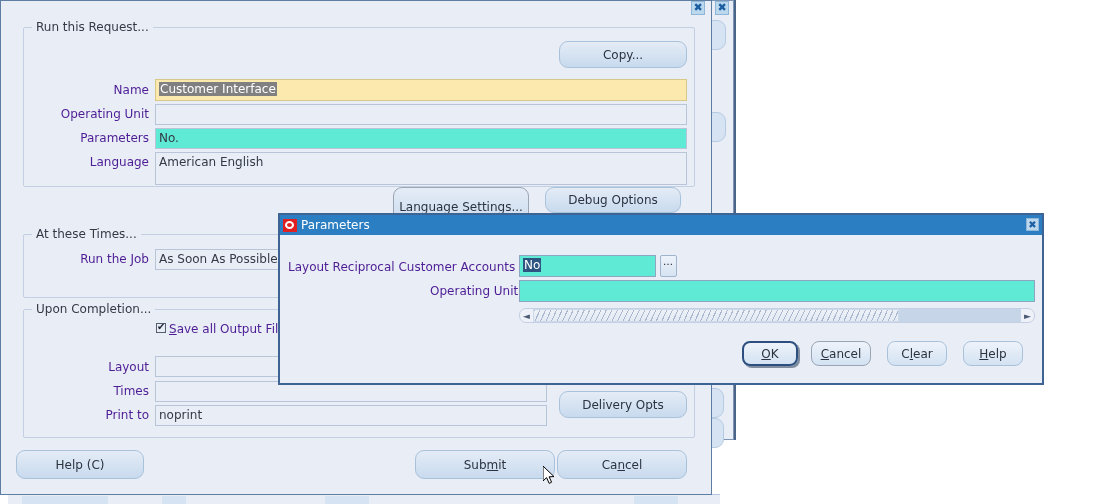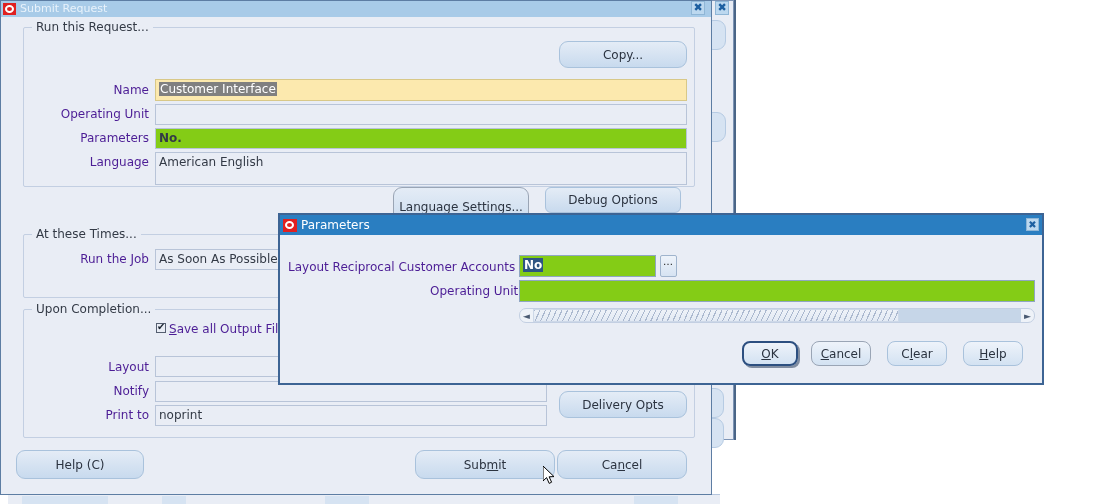--- a/index.html
+++ b/index.html
@@ -66,21 +66,21 @@
 
   .txt {
     position:absolute; box-sizing:border-box;
     border:1px solid #b8c4d8;
     background:#e9edf5;
     font-size:12px; color:#333a46;
     padding: 1px 3px;
     line-height:17px;
     white-space:nowrap; overflow:hidden;
   }
-  .txt.white { background:#84cc16;font-weight:bold; }
+  .txt.white { background:#5eead4; }
   .txt.yellow { background:#fce9ae; border-color:#d8c888; }
 
   .sel-grey { background:#808080; color:#ffffff; padding:0 1px; }
   .sel-blue { background:#2e5582; color:#ffffff; padding:0 1px;margin-top:48px; }
 
   .btn {
     position:absolute; box-sizing:border-box;
     background: linear-gradient(#e4ecf6, #c8daee);
     border:1px solid #a9c2dc;
     border-radius:9px;
@@ -152,24 +152,20 @@
   <div class="edge" style="left:702px; top:418px; width:22px; height:30px; background:#d6e3f2; border:1px solid #b6cbe3; border-radius:9px;"></div>
 
   <div class="edge" style="left:8px; top:494px; width:712px; height:10px; background:#e9edf5; border-top:1px solid #b6c6dd;"></div>
   <div class="edge" style="left:22px; top:496px; width:86px; height:8px; background:#d6e3f2;"></div>
   <div class="edge" style="left:162px; top:496px; width:24px; height:8px; background:#d6e3f2;"></div>
   <div class="edge" style="left:325px; top:496px; width:44px; height:8px; background:#d6e3f2;"></div>
   <div class="edge" style="left:634px; top:496px; width:44px; height:8px; background:#d6e3f2;"></div>
 
   <div class="ora-win" style="left:0px; top:0px; width:712px; height:495px; border-color:#5d7da3;">
 
-    <div class="titlebar inactive">
-      <span class="ora-logo"></span>
-      <span class="title-text">Submit Request</span>
-    </div>
 
     <div class="grp" style="left:22px; top:26px; width:672px; height:160px;">
       <span class="grp-label">Run this Request...</span>
     </div>
 
     <div class="btn" style="left:558px; top:40px; width:128px; height:27px;">Copy...</div>
 
     <div class="fld-label" style="left:40px; top:82px; width:108px;">Name</div>
     <div class="txt yellow" style="left:154px; top:78px; width:532px; height:22px;">
       <span class="sel-grey">Customer Interface</span>
@@ -178,41 +174,41 @@
     <div class="fld-label" style="left:40px; top:106px; width:108px;">Operating Unit</div>
     <div class="txt" style="left:154px; top:103px; width:532px; height:21px;"></div>
 
     <div class="fld-label" style="left:40px; top:130px; width:108px;">Parameters</div>
     <div class="txt white" style="left:154px; top:127px; width:532px; height:21px;">No.</div>
 
     <div class="fld-label" style="left:40px; top:154px; width:108px;">Language</div>
     <div class="txt" style="left:154px; top:151px; width:532px; height:33px;">American English</div>
 
     <div class="btn outlined" style="left:392px; top:186px; width:136px; height:40px;">Language Settings...</div>
-    <div class="btn" style="left:544px; top:186px; width:136px; height:26px;border-radius:6px;">Debug Options</div>
+    <div class="btn" style="left:544px; top:186px; width:136px; height:26px;">Debug Options</div>
 
     <div class="grp" style="left:22px; top:233px; width:672px; height:64px;">
       <span class="grp-label">At these Times...</span>
     </div>
     <div class="fld-label" style="left:40px; top:251px; width:108px;">Run the Job</div>
     <div class="txt" style="left:154px; top:248px; width:532px; height:21px;">As Soon As Possible</div>
 
     <div class="grp" style="left:22px; top:308px; width:672px; height:129px;">
       <span class="grp-label">Upon Completion...</span>
     </div>
 
     <div class="cb" style="left:155px; top:322px;"></div>
     <div class="fld-label" style="left:168px; top:321px; width:auto; text-align:left;">
       <span class="u">S</span><span>ave all Output File</span>
     </div>
 
     <div class="fld-label" style="left:40px; top:359px; width:108px;">Layout</div>
     <div class="txt" style="left:154px; top:355px; width:392px; height:21px;"></div>
 
-    <div class="fld-label" style="left:40px; top:383px; width:108px;">Notify</div>
+    <div class="fld-label" style="left:40px; top:383px; width:108px;">Times</div>
     <div class="txt" style="left:154px; top:380px; width:392px; height:21px;"></div>
 
     <div class="fld-label" style="left:40px; top:407px; width:108px;">Print to</div>
     <div class="txt" style="left:154px; top:404px; width:392px; height:21px;">noprint</div>
 
     <div class="btn" style="left:558px; top:390px; width:128px; height:27px;">Delivery Opts</div>
 
     <div class="btn" style="left:15px; top:449px; width:128px; height:29px;">
       <span>Help (C)</span>
     </div>

